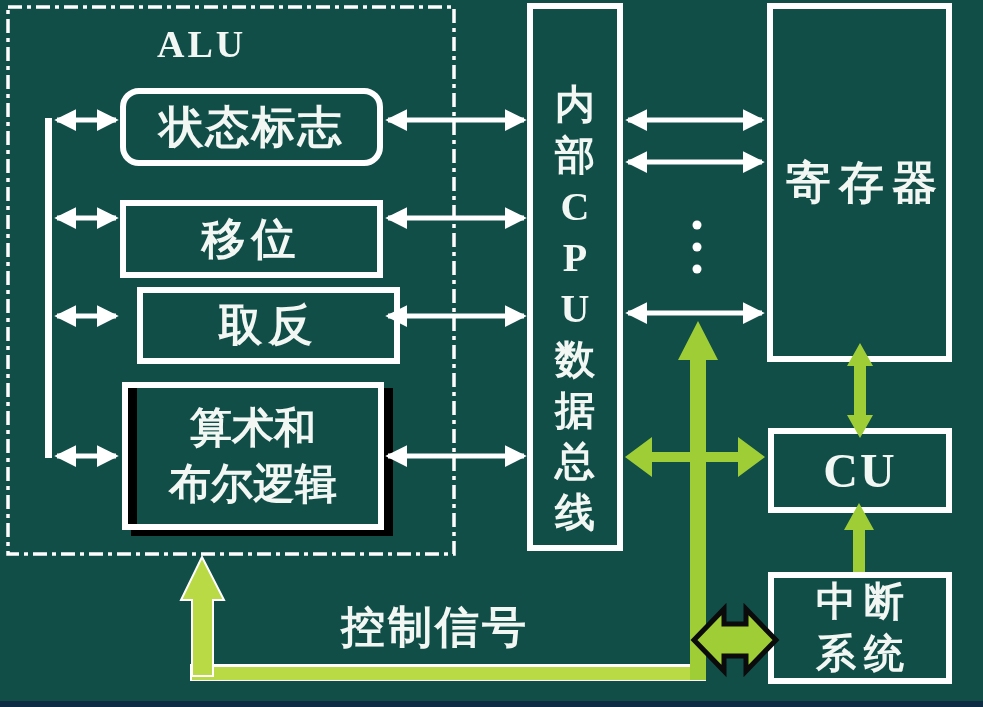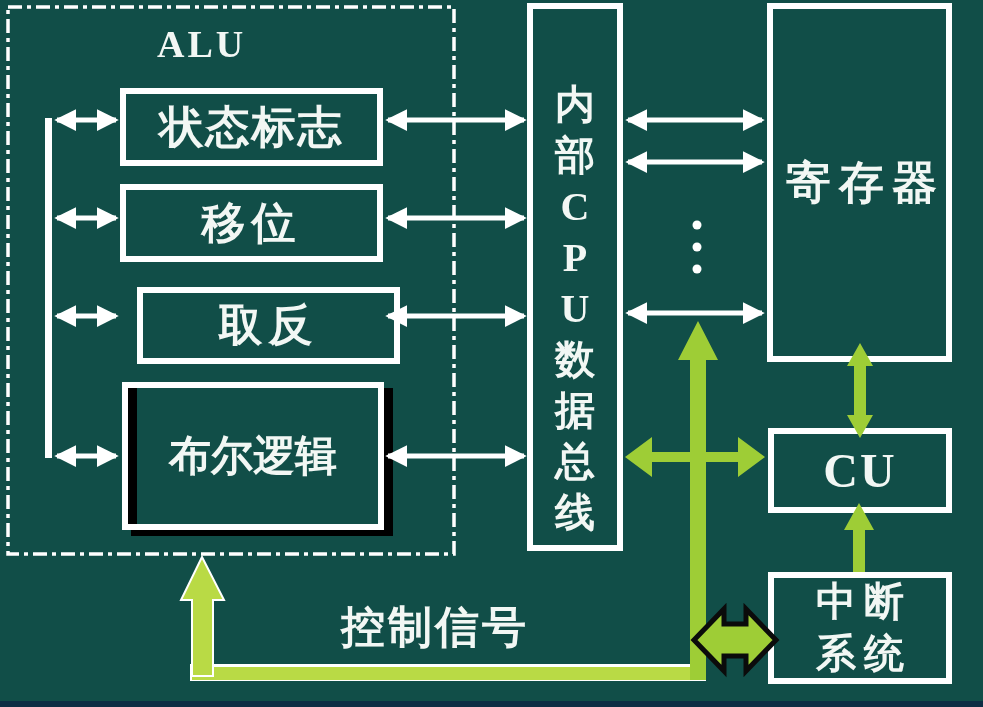--- a/index.html
+++ b/index.html
@@ -17,22 +17,22 @@
     position:relative;width:983px;height:707px;overflow:hidden;
     background:var(--c-background);
     font-family:"Liberation Serif","DejaVu Serif",serif;
     font-weight:bold;color:var(--c-text);
   }
   .box{
     position:absolute;border:6px solid var(--c-box-border);box-sizing:border-box;
     display:flex;align-items:center;justify-content:center;text-align:center;
     z-index:1;
   }
-  #b1{left:120px;top:88px;width:263px;height:78px;font-size:44px;letter-spacing:2px;}
-  #b2{left:120px;top:184px;width:263px;height:78px;font-size:44px;letter-spacing:6px;}
+  #b1{left:120px;top:88px;width:263px;height:78px;font-size:44px;letter-spacing:2px;border-radius:19px;}
+  #b2{left:120px;top:200px;width:263px;height:78px;font-size:44px;letter-spacing:6px;}
   #b3{left:120px;top:287px;width:263px;height:77px;font-size:44px;letter-spacing:6px;margin-left:17px;}
   #b4{left:122px;top:382px;width:262px;height:148px;font-size:42px;line-height:56px;
       flex-direction:column;box-shadow:9px 6px 0 #000, inset 9px 0 0 #000;}
   #bus{left:527px;top:3px;width:96px;height:548px;flex-direction:column;
        justify-content:flex-start;padding-top:70px;font-size:40px;}
   .bus-char{height:51px;line-height:51px;display:block;}
   #reg{left:767px;top:3px;width:185px;height:359px;font-size:45px;letter-spacing:8px;padding-left:12px;}
   #cu{left:768px;top:428px;width:184px;height:85px;font-size:48px;letter-spacing:2px;}
   #intr{left:768px;top:572px;width:184px;height:112px;flex-direction:column;
         font-size:40px;line-height:52px;letter-spacing:8px;padding-left:8px;}
@@ -61,20 +61,21 @@
   <div id="b1" class="box">
     <span>状态标志</span>
   </div>
   <div id="b2" class="box">
     <span>移位</span>
   </div>
   <div id="b3" class="box">
     <span>取反</span>
   </div>
   <div id="b4" class="box">
+    <span>算术和</span>
     <span>布尔逻辑</span>
   </div>
 
   <div id="bus" class="box">
     <span class="bus-char">内</span>
     <span class="bus-char">部</span>
     <span class="bus-char">C</span>
     <span class="bus-char">P</span>
     <span class="bus-char">U</span>
     <span class="bus-char">数</span>

